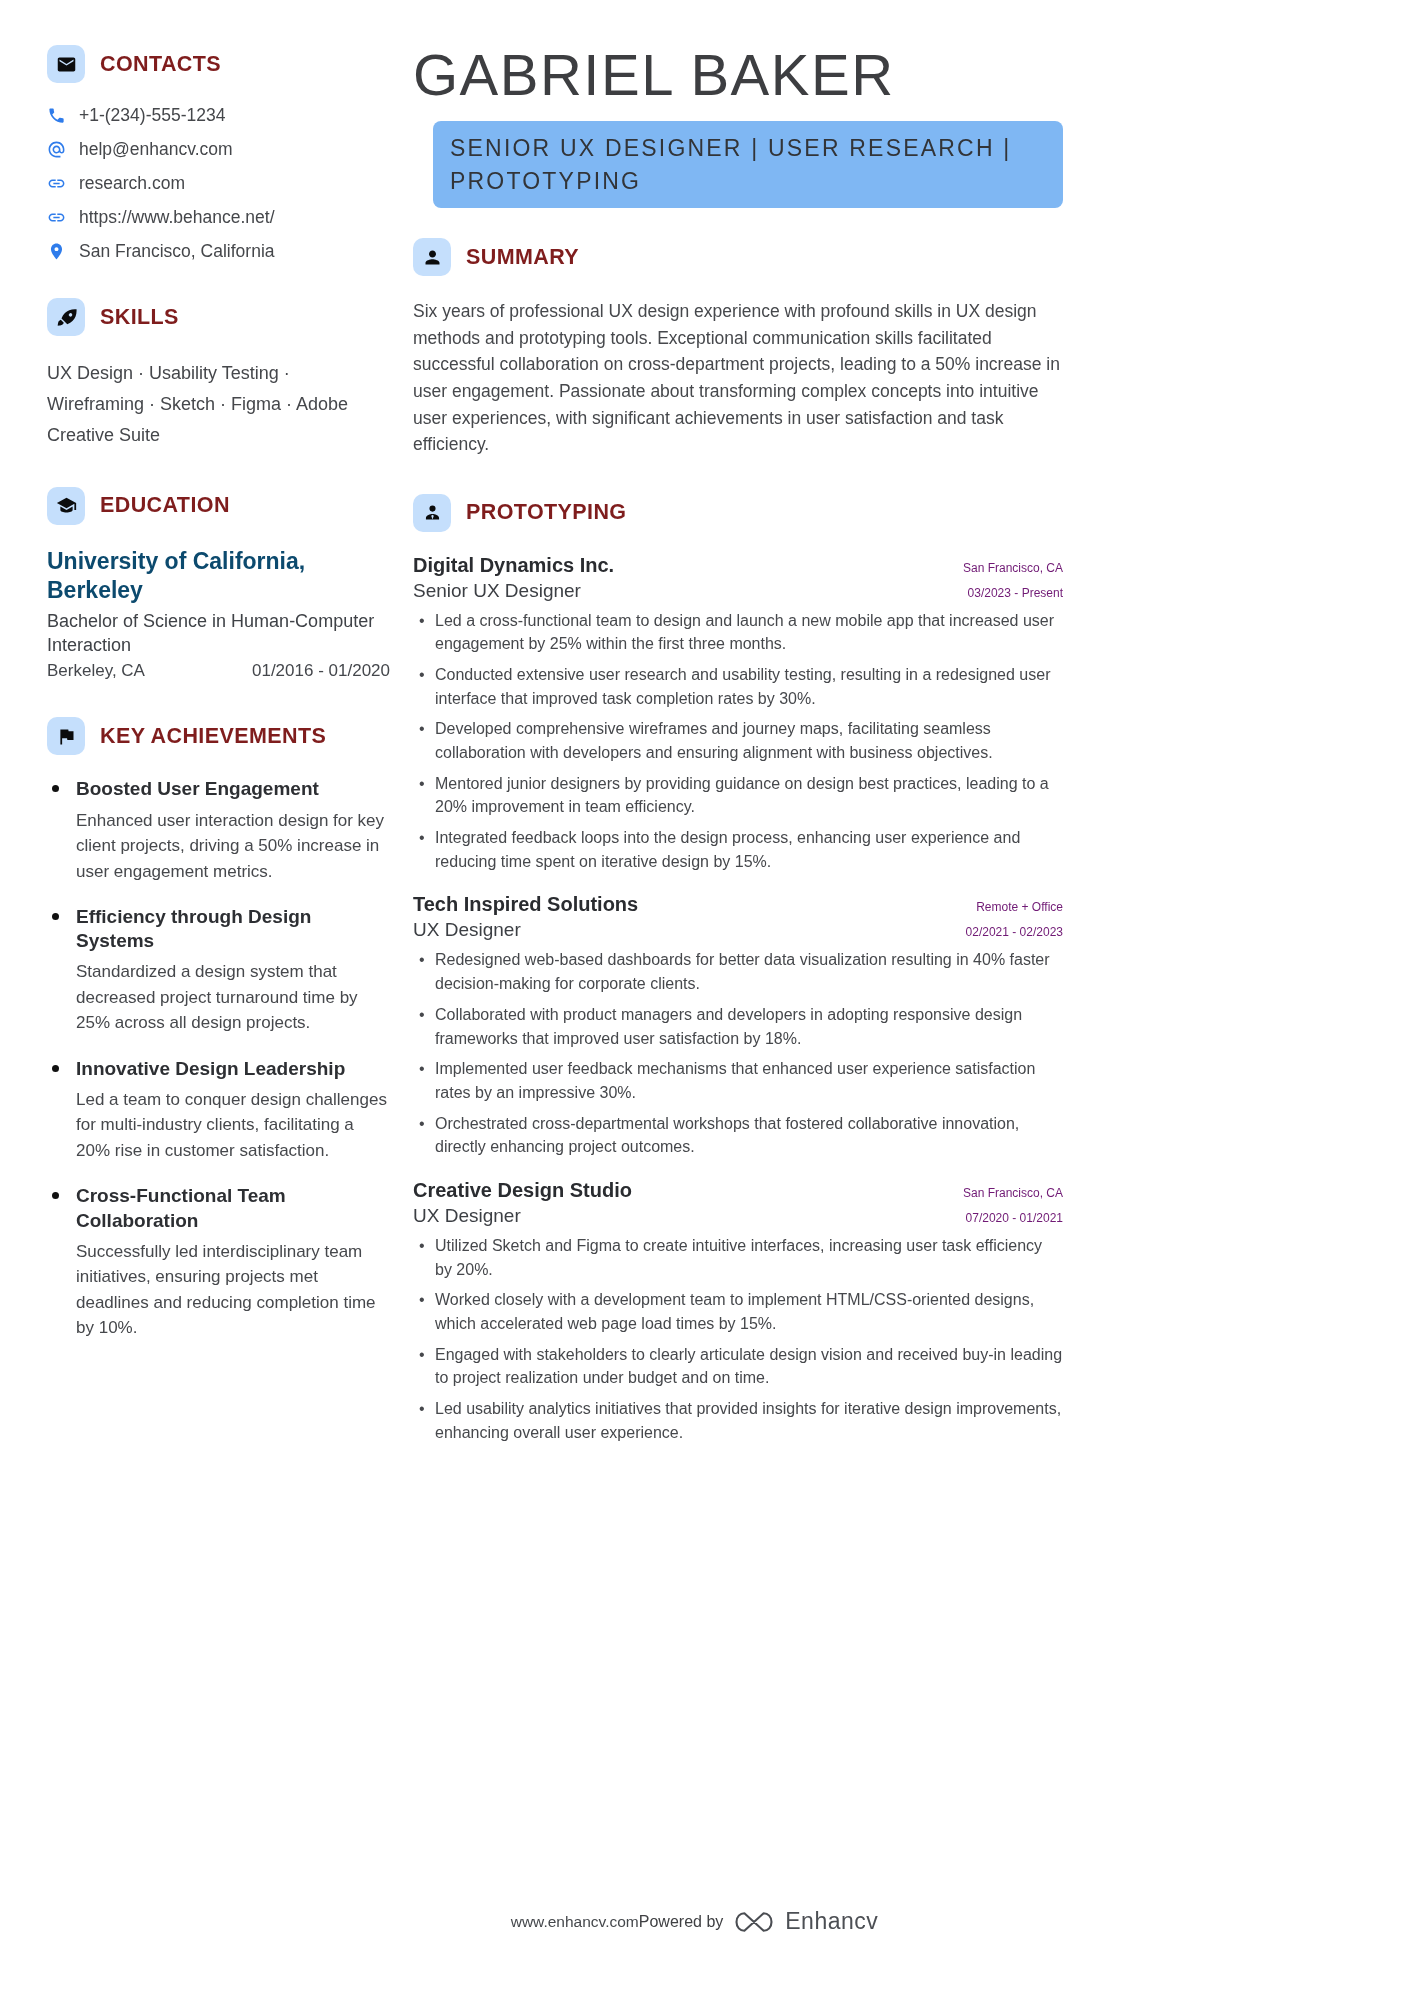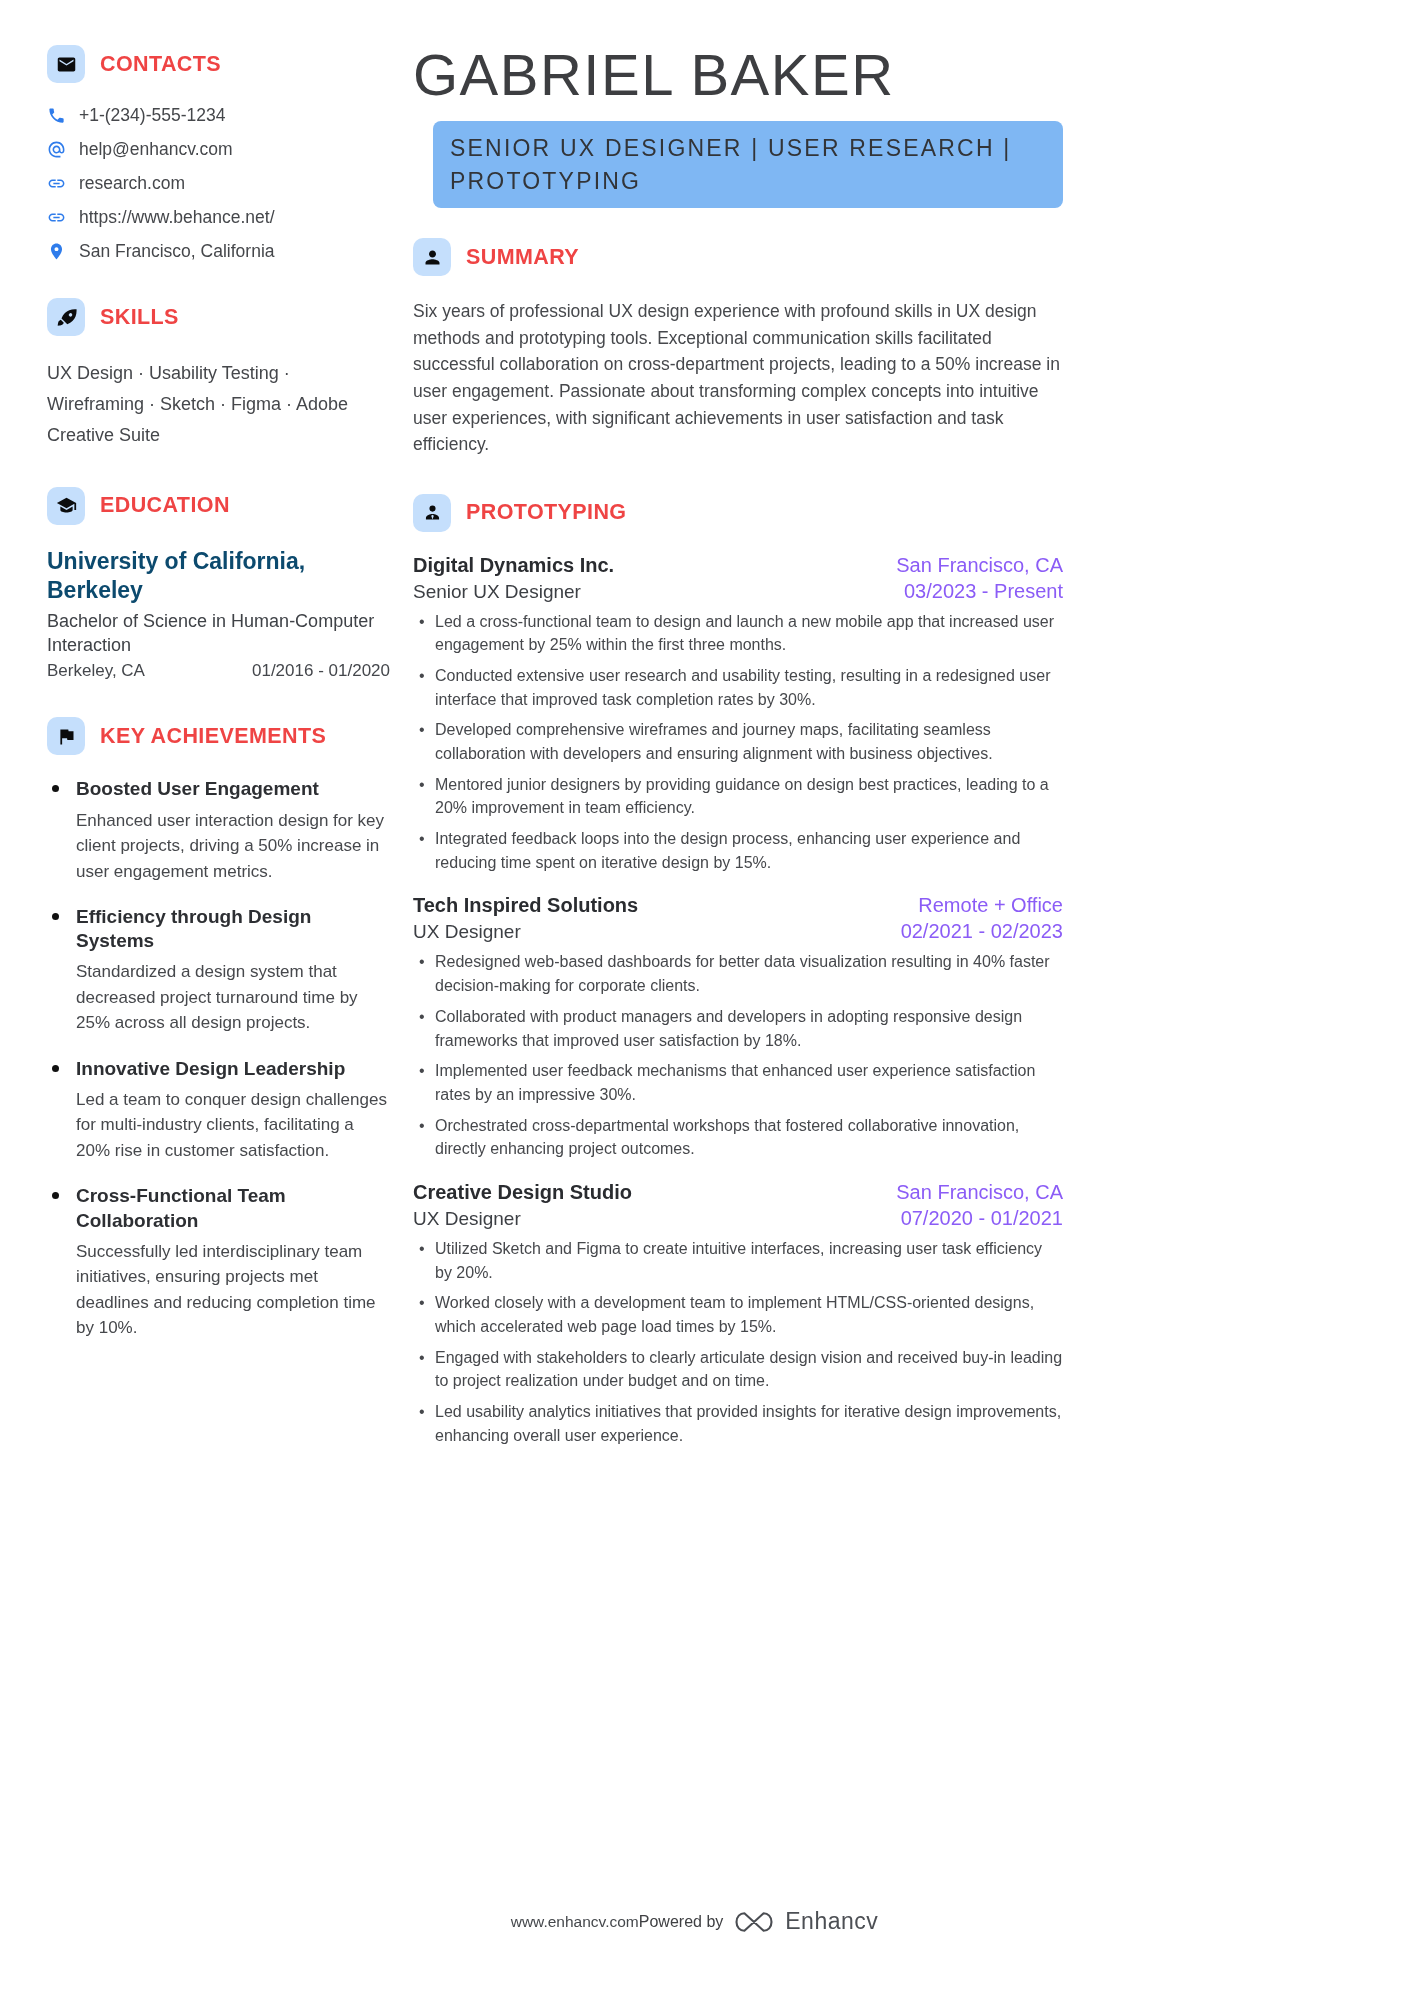--- a/index.html
+++ b/index.html
@@ -16,21 +16,21 @@
 
   
   .sec { margin-bottom:36px; }
   .sec-head { display:flex; align-items:center; gap:15px; margin-bottom:22px; }
   .chip {
     width:38px; height:38px; border-radius:10px; background:#c5dffc;
     display:flex; align-items:center; justify-content:center; flex:0 0 38px;
   }
   .chip svg { width:21px; height:21px; fill:#0b0c0d; }
   .sec-title {
-    font-size:21.5px; font-weight:bold; color:#ef4444; letter-spacing:0.4px;
+    font-size:21.5px; font-weight:bold; color:#7f1d1d; letter-spacing:0.4px;
   }
 
   
   .contact-row { display:flex; align-items:center; gap:13px; margin-bottom:13px; }
   .contact-row svg { width:19px; height:19px; fill:#2f7ceb; flex:0 0 19px; }
   .contact-text { font-size:17.5px; color:#45474b; }
 
   
   .skills-text { font-size:18px; line-height:1.72; color:#45474b; }
 
@@ -57,21 +57,21 @@
   }
 
   
   .summary-text { font-size:17.5px; line-height:1.52; color:#46484c; }
 
   
   .job { margin-bottom:20px; }
   .job-row { display:flex; justify-content:space-between; align-items:baseline; }
   .job-company { font-size:20px; font-weight:bold; color:#2a2c30; margin-bottom:3px; }
   .job-role { font-size:19px; color:#3c3f44; margin-bottom:7px; }
-  .job-meta { font-size:20px; color:#8b5cf6; }
+  .job-meta { font-size:12px; color:#701a75; }
   .job-bullets { list-style:none; }
   .job-bullets li {
     position:relative; padding-left:22px; font-size:16px; color:#46484c;
     line-height:1.48; margin-bottom:7px;
   }
   .job-bullets li::before {
     content:"•"; position:absolute; left:6px; top:0; color:#46484c;
   }
 
   

